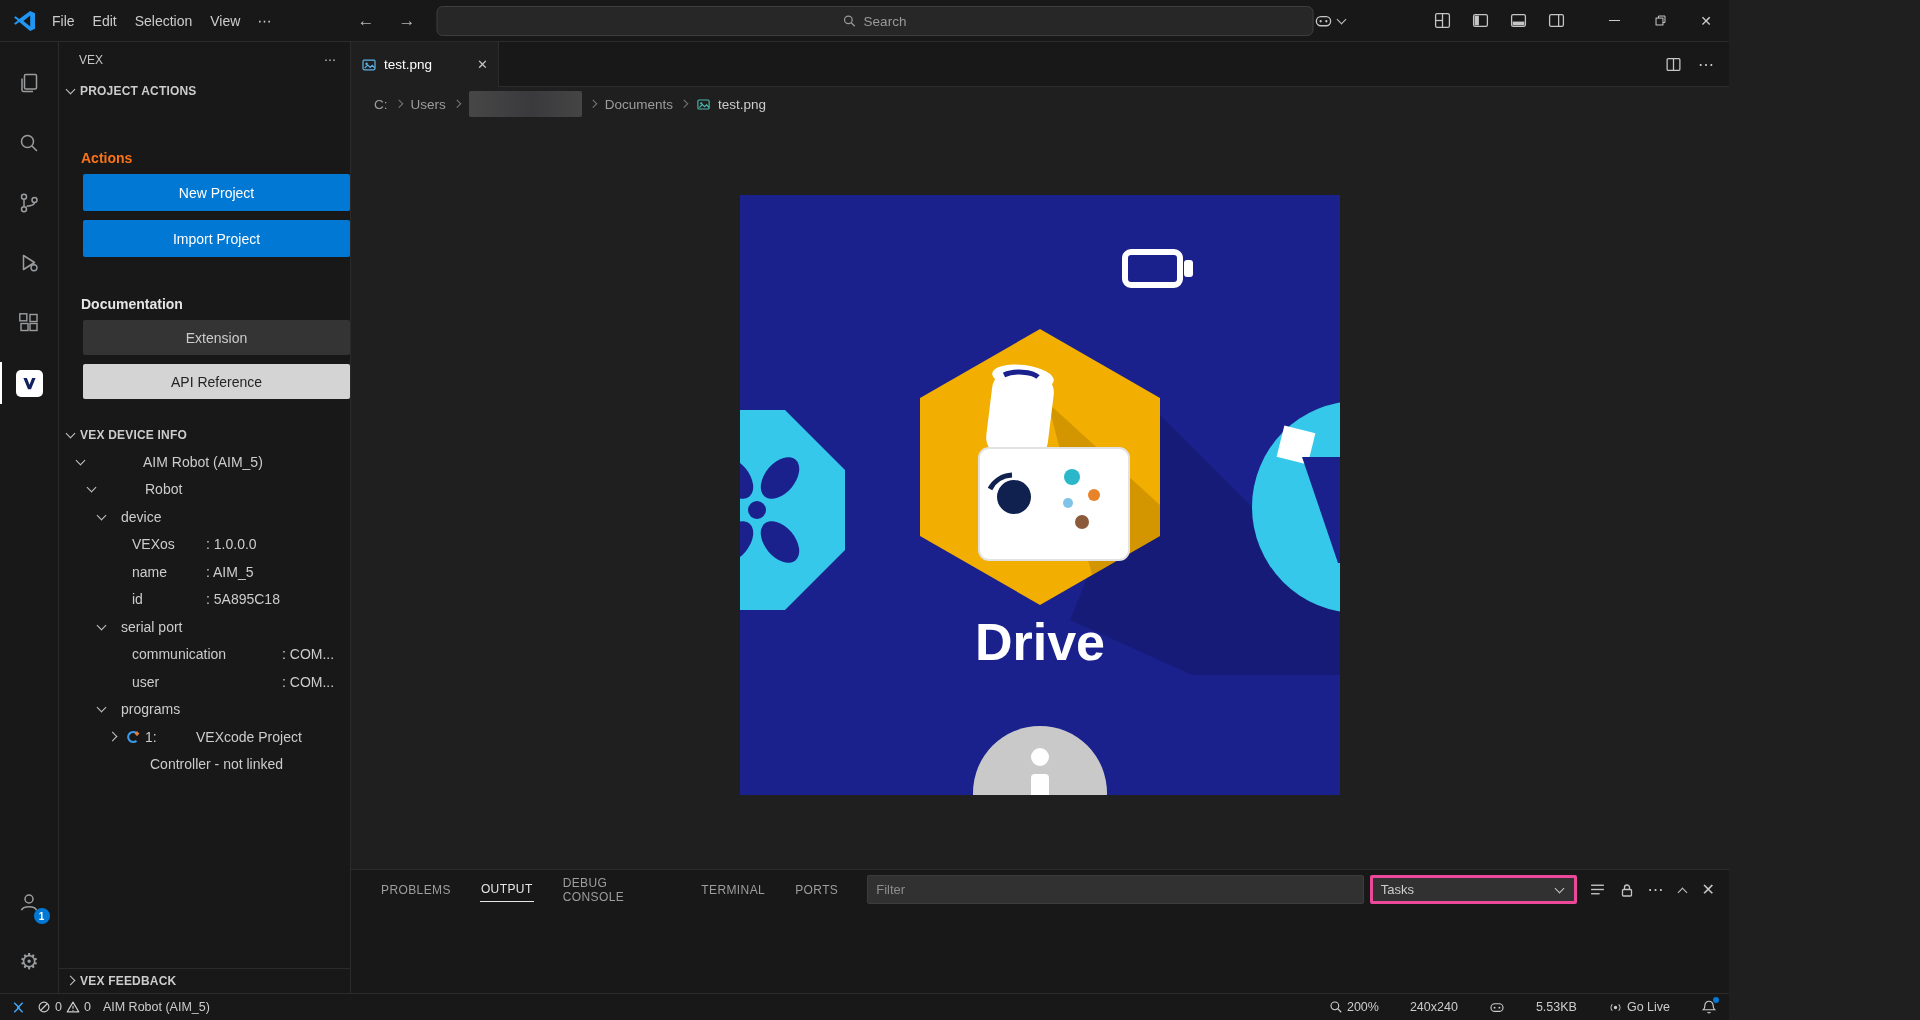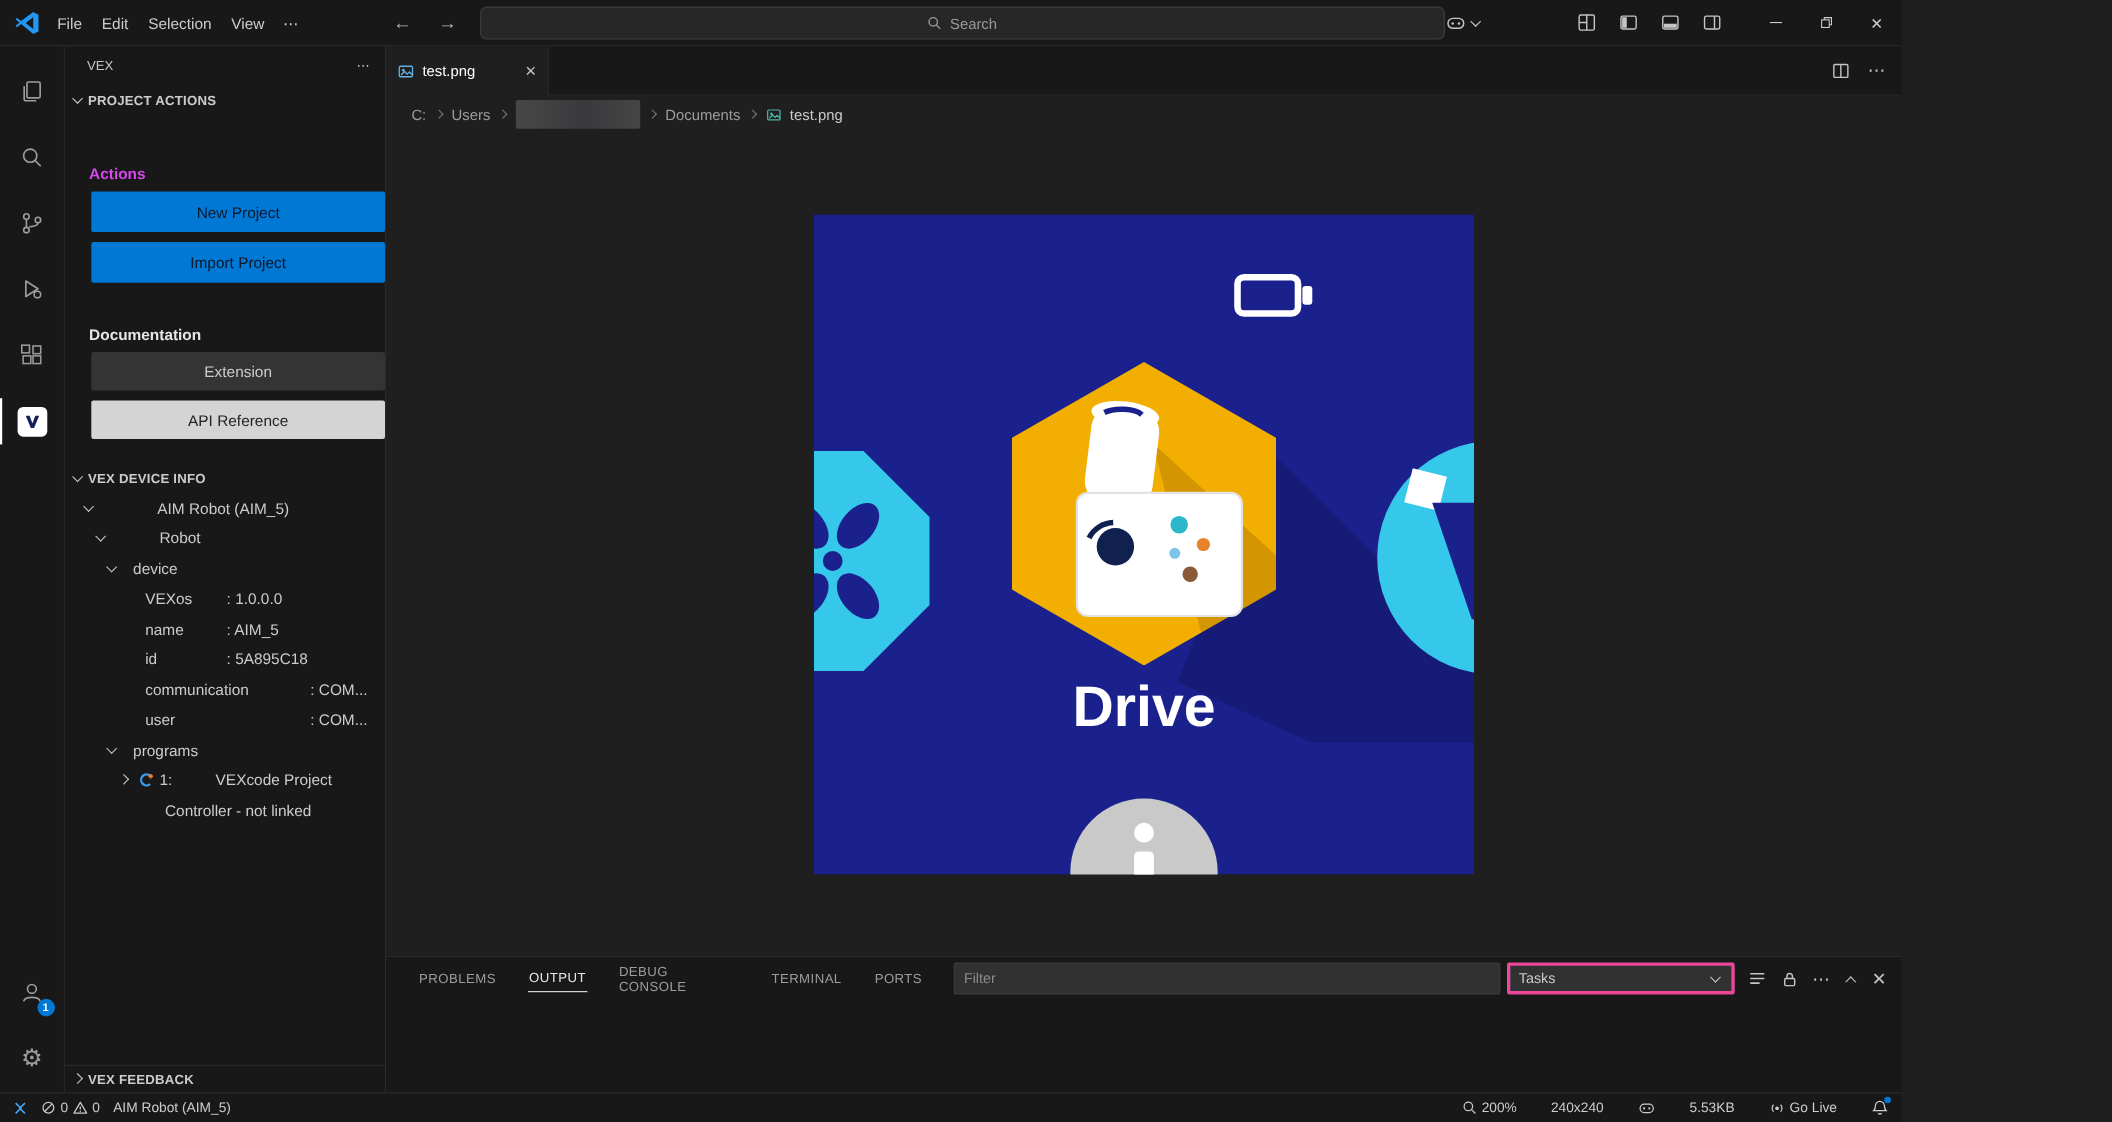--- a/index.html
+++ b/index.html
@@ -45,25 +45,25 @@
            justify-content:center; font-weight:bold; }
   .gear-glyph { font-size:22px; color:#9a9da0; }
 
   
   .sidebar { width:292px; flex:0 0 auto; background:#181818; border-right:1px solid #2b2b2b;
              display:flex; flex-direction:column; font-size:14px; }
   .sidebar-title { height:36px; display:flex; align-items:center; justify-content:space-between;
                    padding:0 14px 0 20px; font-size:12px; color:#c5c5c5; }
   .section-header { height:26px; display:flex; align-items:center; gap:3px; padding-left:6px;
                     font-size:12px; font-weight:bold; color:#cccccc; letter-spacing:.2px; }
-  .actions-label { margin:46px 0 8px 22px; font-weight:bold; color:#d946ef; }
+  .actions-label { margin:46px 0 8px 22px; font-weight:bold; color:#f97316; }
   .doc-label { margin:30px 0 8px 22px; font-weight:bold; color:#e6e6e6; }
   .sb-btn { display:block; margin:0 0 9px 24px; width:267px; border:none; border-radius:2px;
             font-size:14px; font-family:inherit; cursor:pointer; }
-  .btn-blue { height:37px; background:#0078d4; color:#0f172a; }
+  .btn-blue { height:37px; background:#0078d4; color:#ffffff; }
   .btn-dark { height:35px; background:#343434; color:#cccccc; }
   .btn-light { height:35px; background:#d4d4d4; color:#242424; }
   .device-header { margin-top:14px; }
   .tree { }
   .tree-row { height:27.5px; display:flex; align-items:center; color:#cccccc; }
   .tree-key { display:inline-block; flex:0 0 auto; }
   .feedback { margin-top:auto; height:25px; border-top:1px solid #2b2b2b; display:flex;
               align-items:center; gap:3px; padding-left:6px; font-size:12px; font-weight:bold; }
 
   
@@ -287,20 +287,24 @@
           <span class="tree-key" style="width:74px">VEXos</span>
           <span>: 1.0.0.0</span>
         </div>
         <div class="tree-row" style="padding-left:73px">
           <span class="tree-key" style="width:74px">name</span>
           <span>: AIM_5</span>
         </div>
         <div class="tree-row" style="padding-left:73px">
           <span class="tree-key" style="width:74px">id</span>
           <span>: 5A895C18</span>
+        </div>
+        <div class="tree-row" style="padding-left:37px">
+          <span class="chev down"></span>
+          <span style="margin-left:13px">serial port</span>
         </div>
         <div class="tree-row" style="padding-left:73px">
           <span class="tree-key" style="width:150px">communication</span>
           <span>: COM...</span>
         </div>
         <div class="tree-row" style="padding-left:73px">
           <span class="tree-key" style="width:150px">user</span>
           <span>: COM...</span>
         </div>
         <div class="tree-row" style="padding-left:37px">

